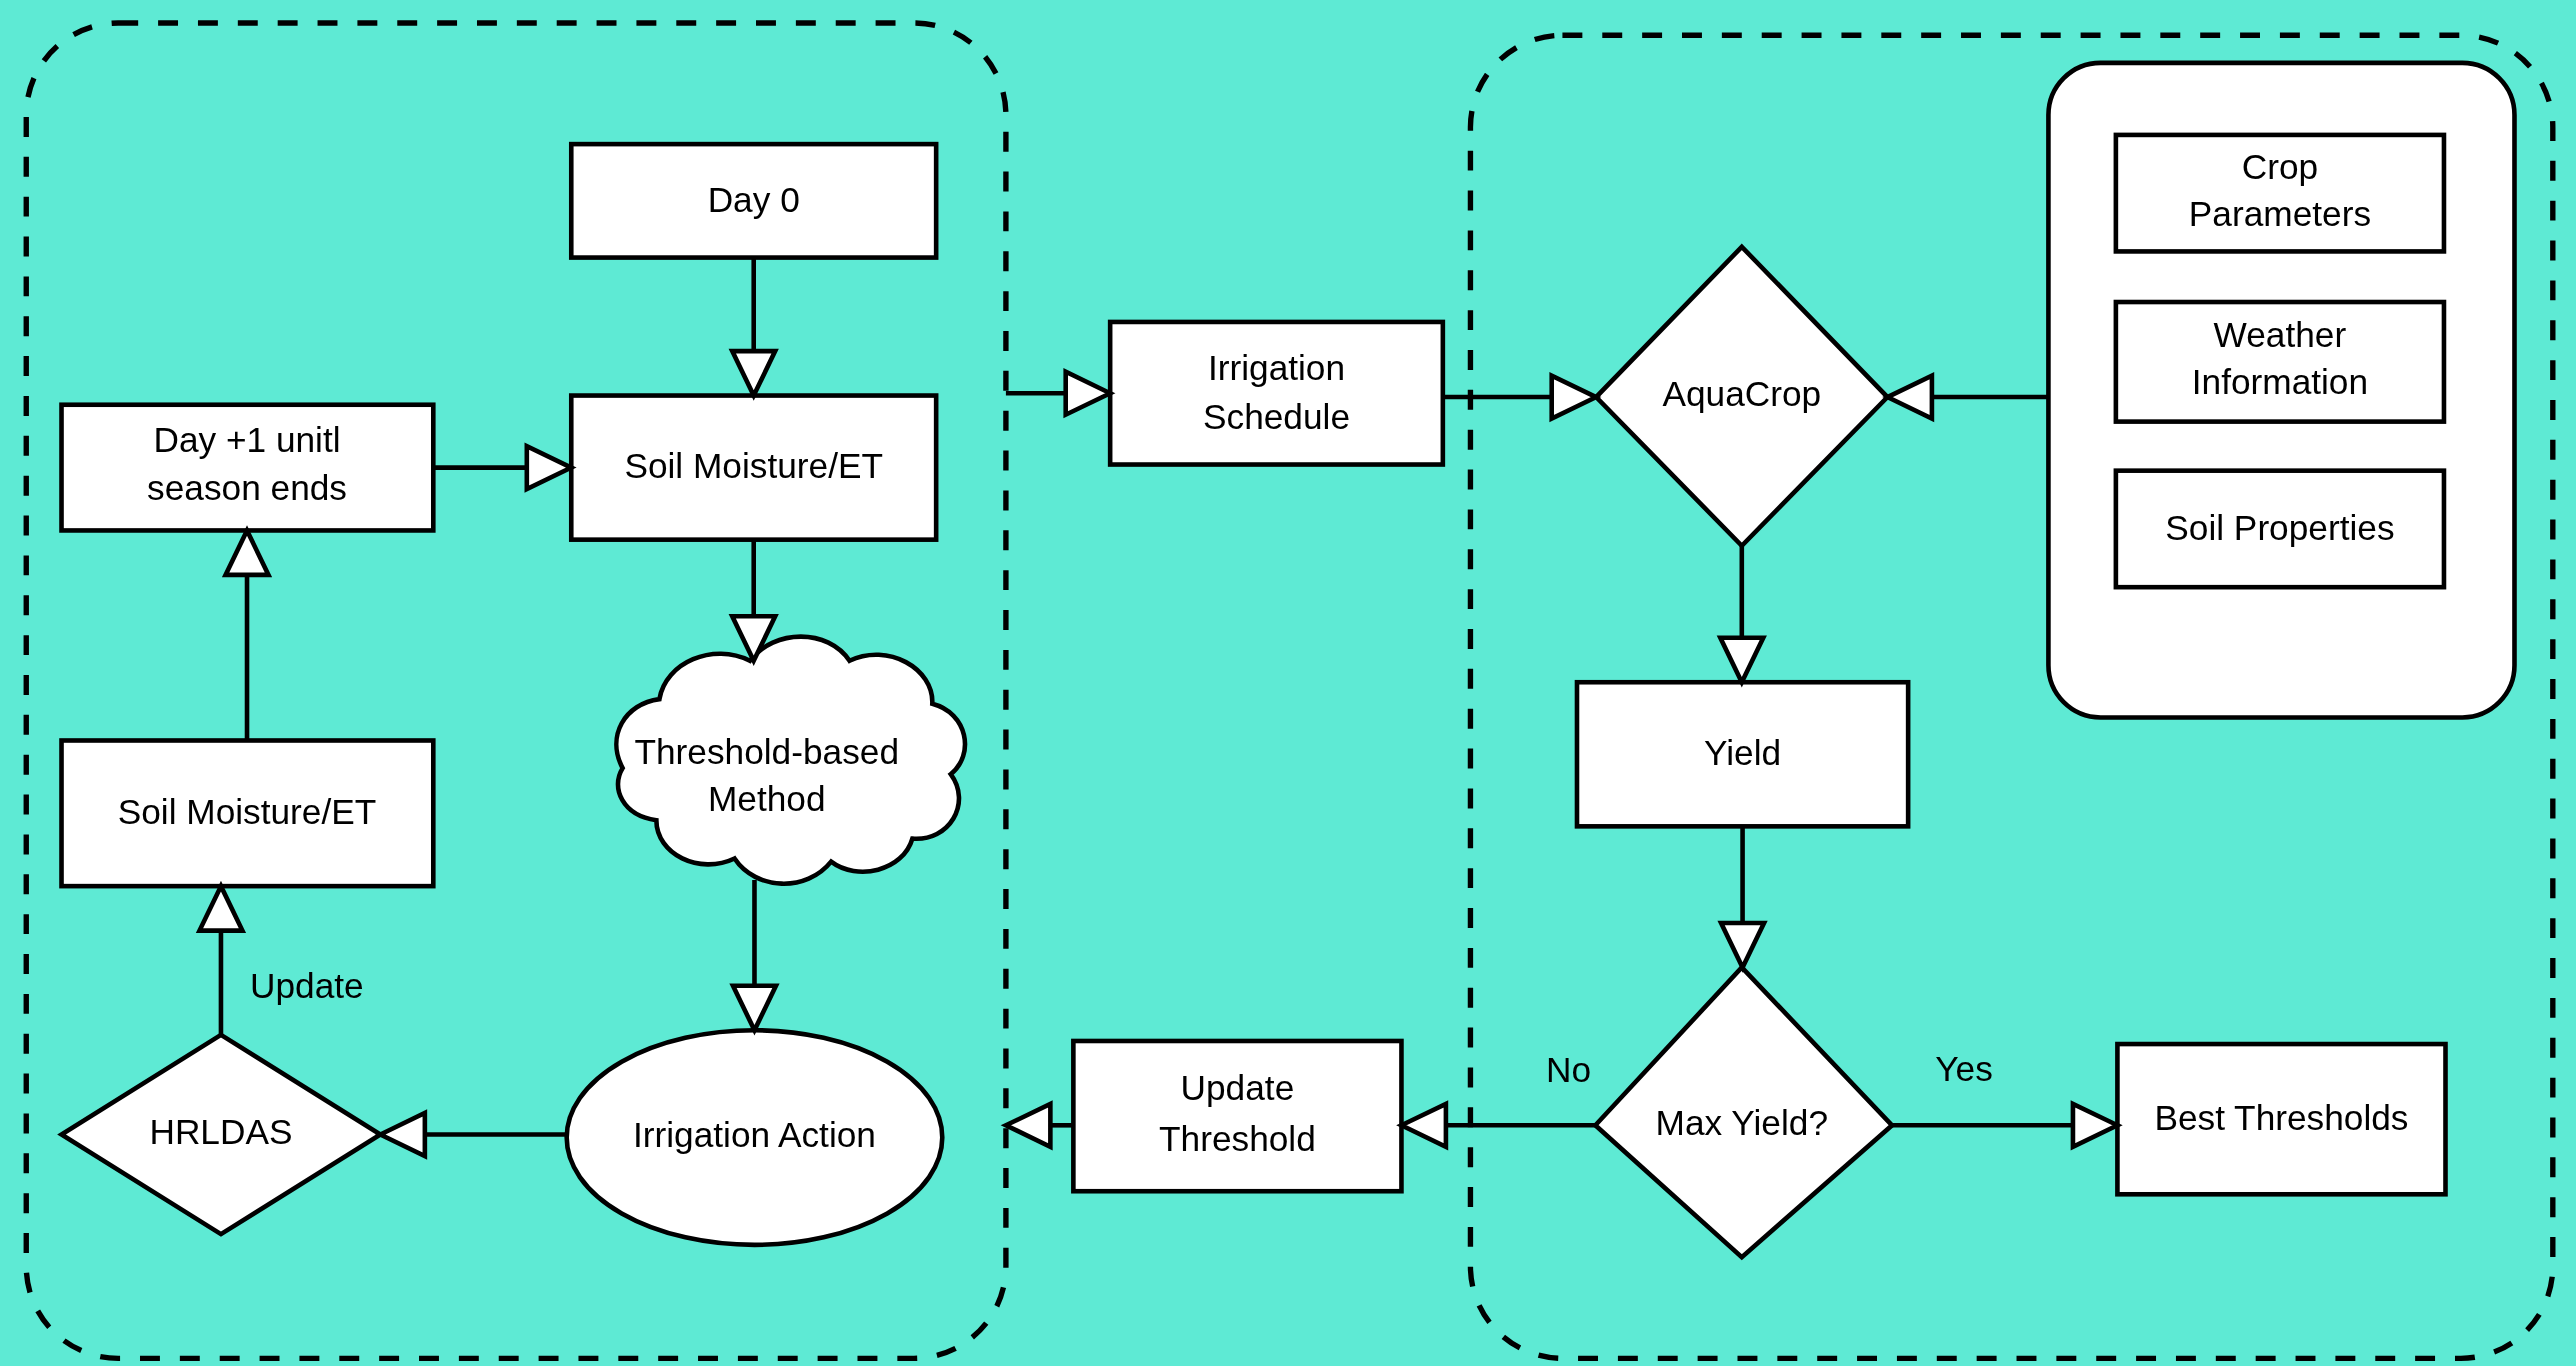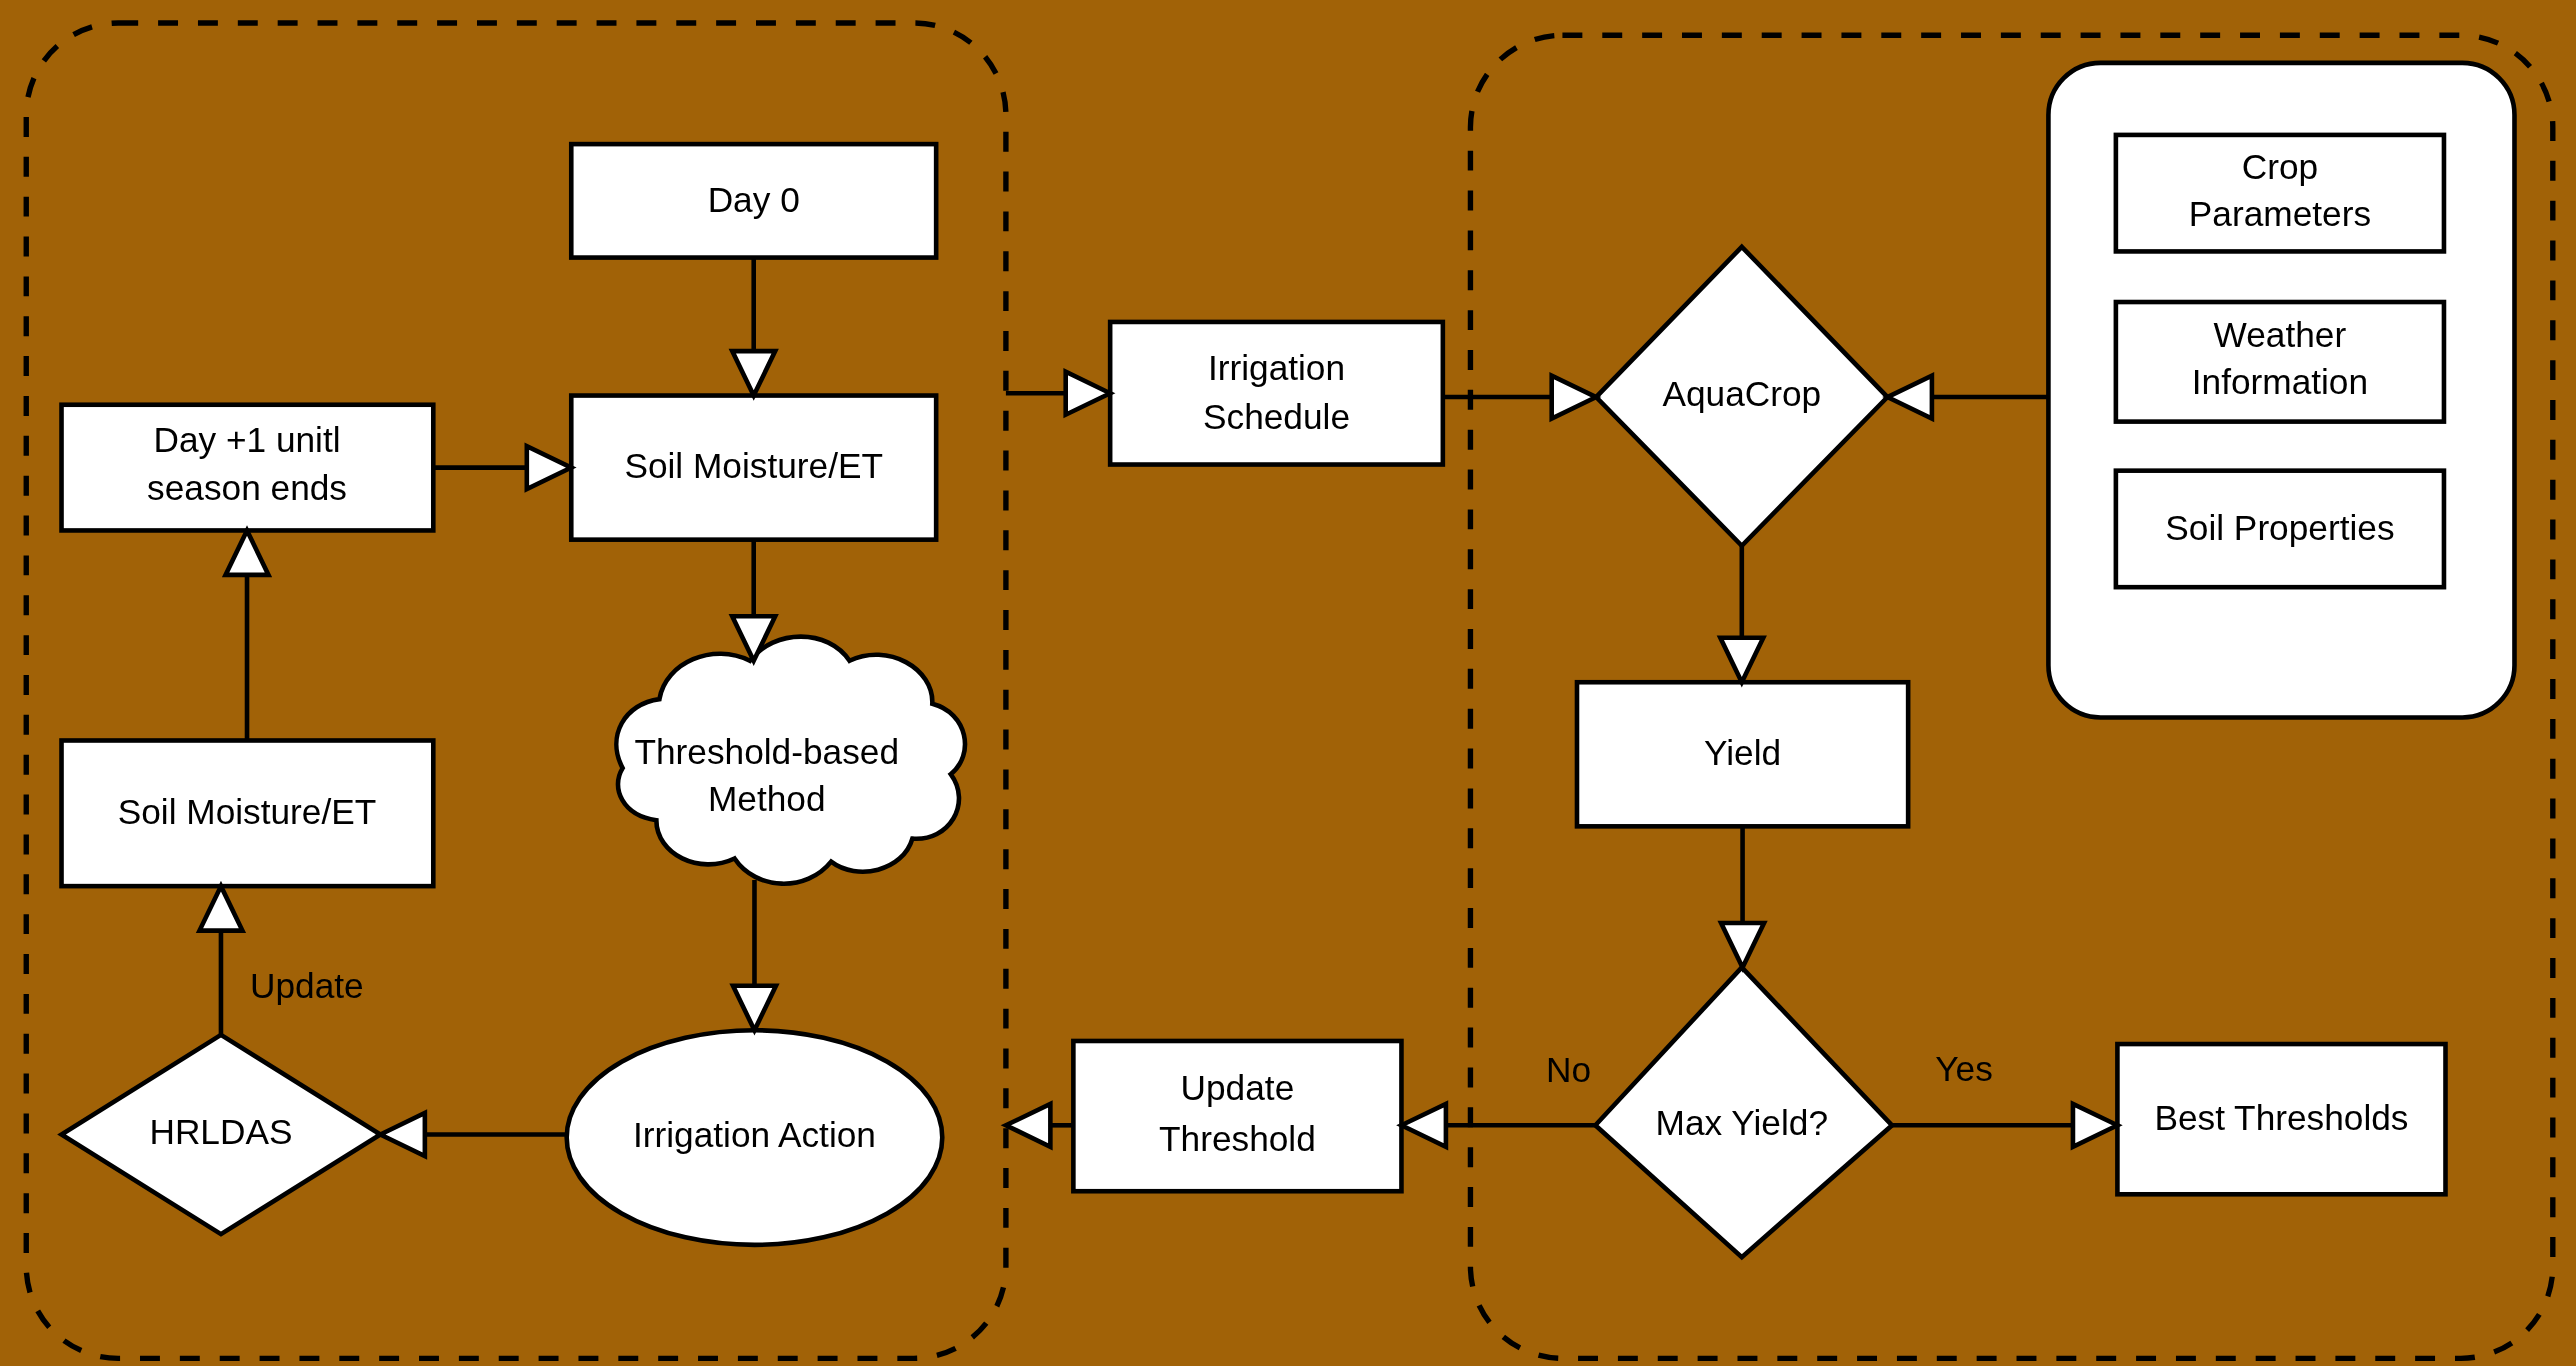--- a/index.html
+++ b/index.html
@@ -4,21 +4,21 @@
 <style>
   html, body {
     margin: 0;
     padding: 0;
     background: #ffffff;
   }
   #diagram-root {
     position: relative;
     width: 2576px;
     height: 1366px;
-    background: #a16207;
+    background: #5eead4;
     font-family: "Liberation Sans", sans-serif;
   }
   svg#flowchart {
     display: block;
     width: 2576px;
     height: 1366px;
   }
   .shape-stroke {
     fill: #ffffff;
     stroke: #000000;

